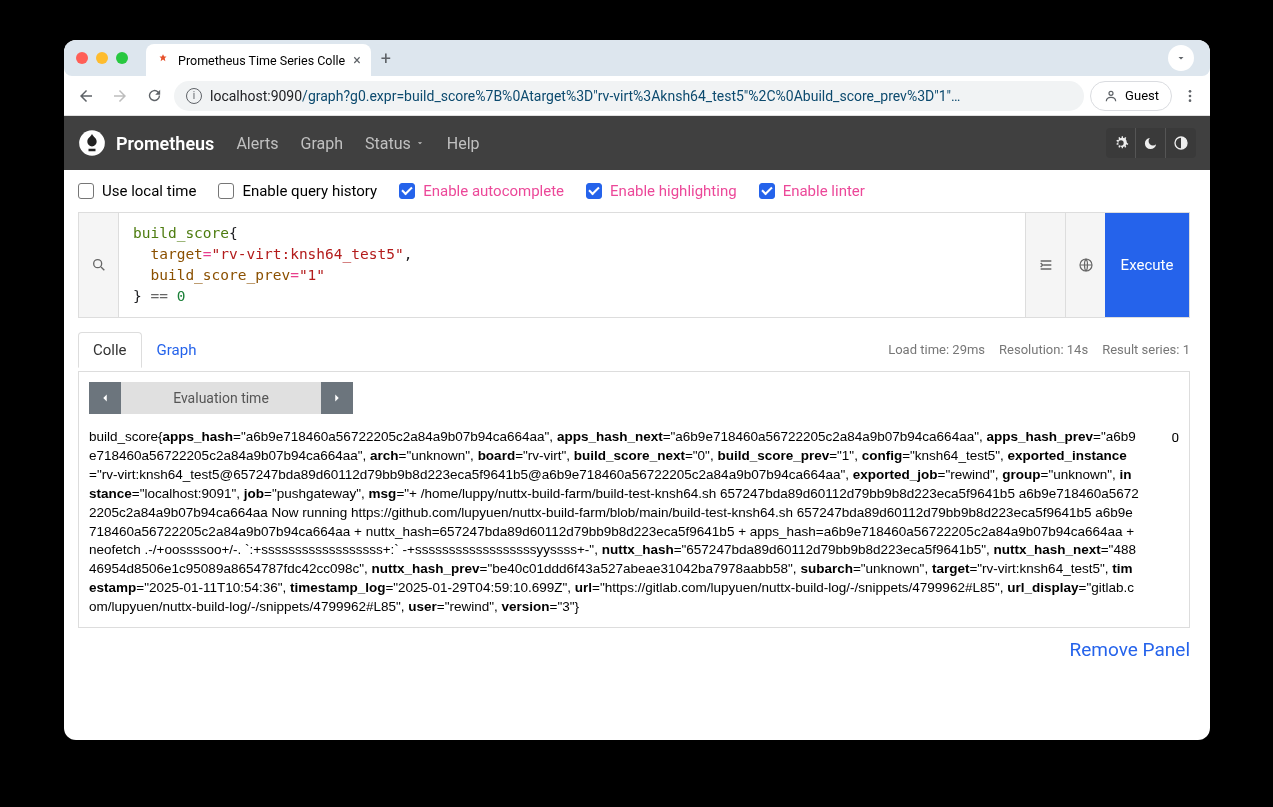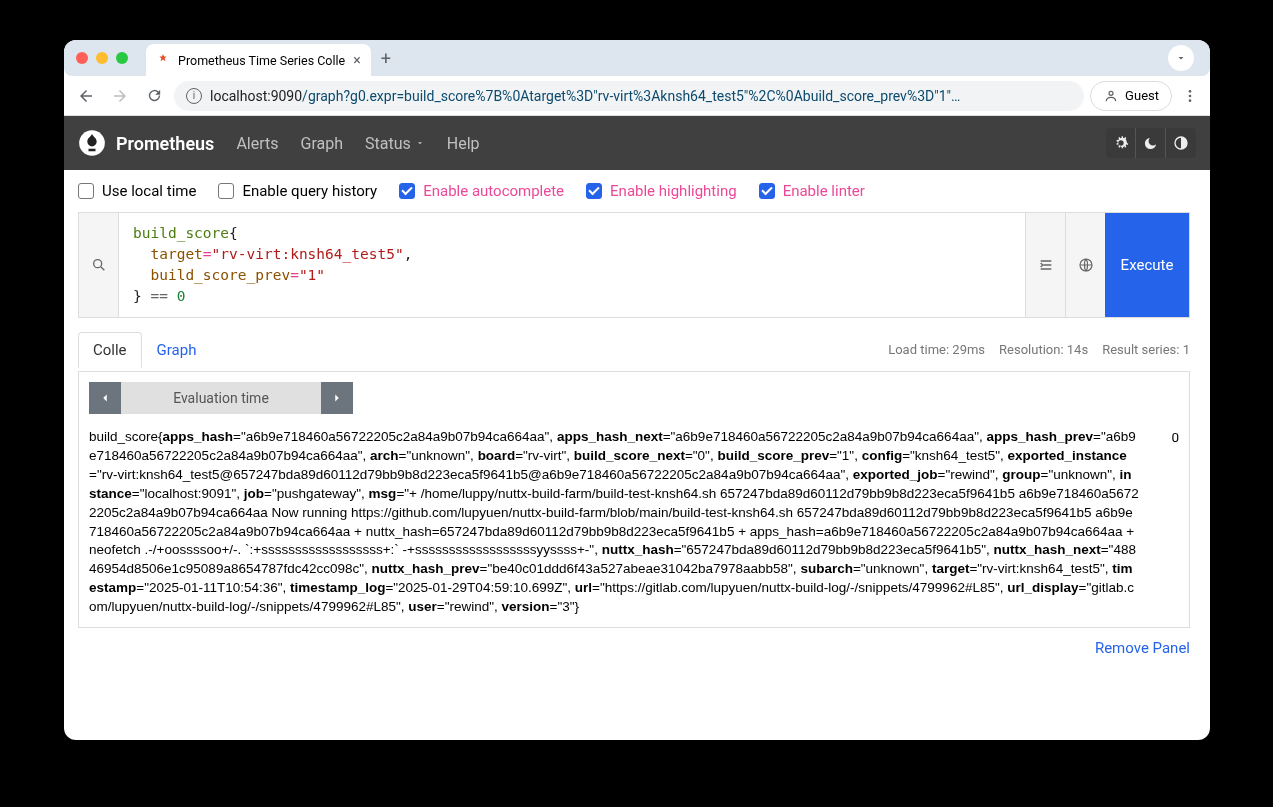--- a/index.html
+++ b/index.html
@@ -64,21 +64,21 @@
 
 .result-panel { margin: 0 14px; border:1px solid #ddd; background:#fff; }
 .eval-row { display:flex; padding: 10px; gap:0;}
 .eval-btn { width: 32px; height: 32px; background:#6c757d; color:#fff; display:flex; align-items:center; justify-content:center; cursor:pointer;}
 .eval-mid { width: 200px; height:32px; background:#e0e0e0; color:#555; display:flex; align-items:center; justify-content:center; font-size:14px;}
 .result-body { display:flex; padding: 4px 10px 10px 10px; font-size: 13.5px; line-height:1.4; }
 .metric-text { flex:1; word-break: break-all; font-family: -apple-system, sans-serif; }
 .metric-text b { font-weight: 700; }
 .metric-val { width: 40px; text-align:right; padding-left:10px;}
 .remove-row { text-align:right; padding: 10px 14px; }
-.remove-link { color:#2563eb; font-size:15px; cursor:pointer;}
+.remove-link { color:#2563eb; font-size:19px; cursor:pointer;}
 
 
 .content::-webkit-scrollbar{width:14px;} .content::-webkit-scrollbar-track{background:#f0f0f0;} .content::-webkit-scrollbar-thumb{background:#c0c0c0; border-radius:7px; border:3px solid #f0f0f0;}
 </style>
 </head>
 <body>
 
 <div class="window">
   <div class="titlebar">
     <div class="traffic">

